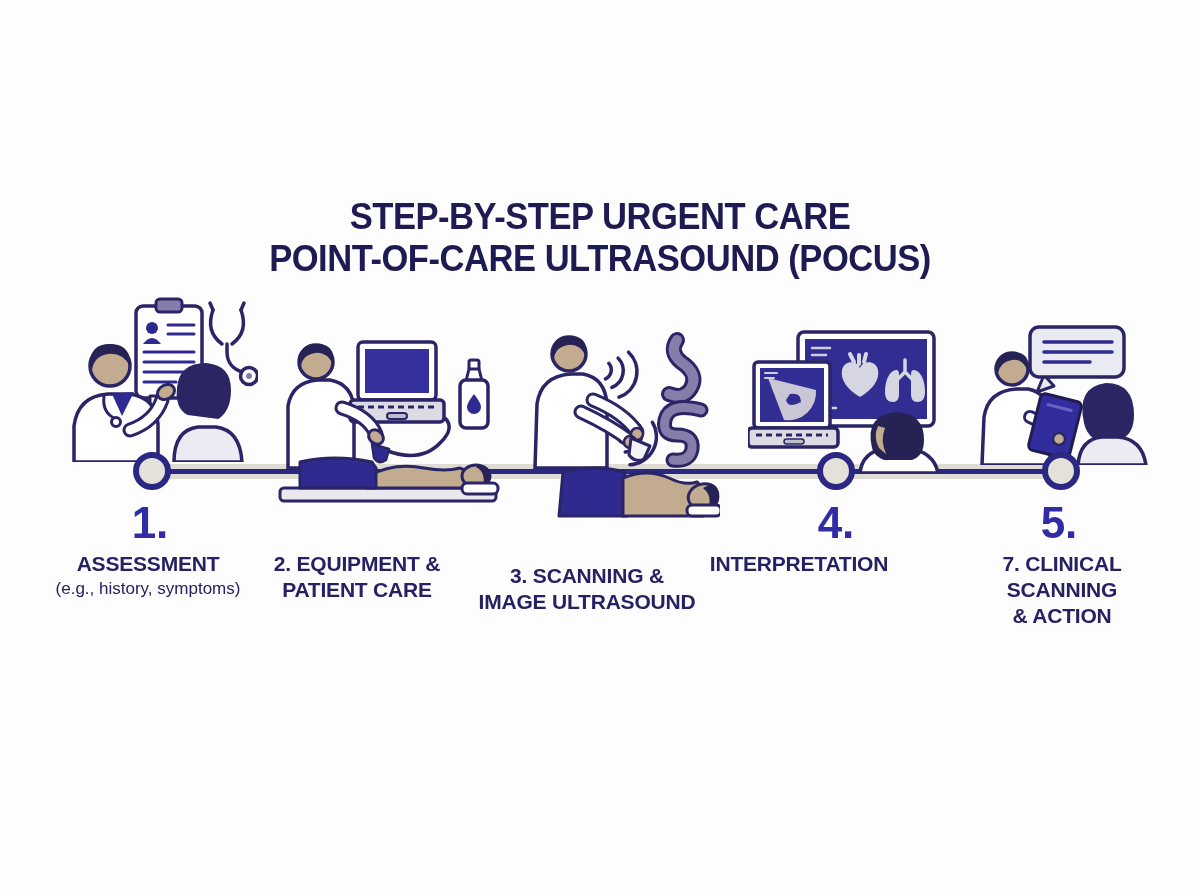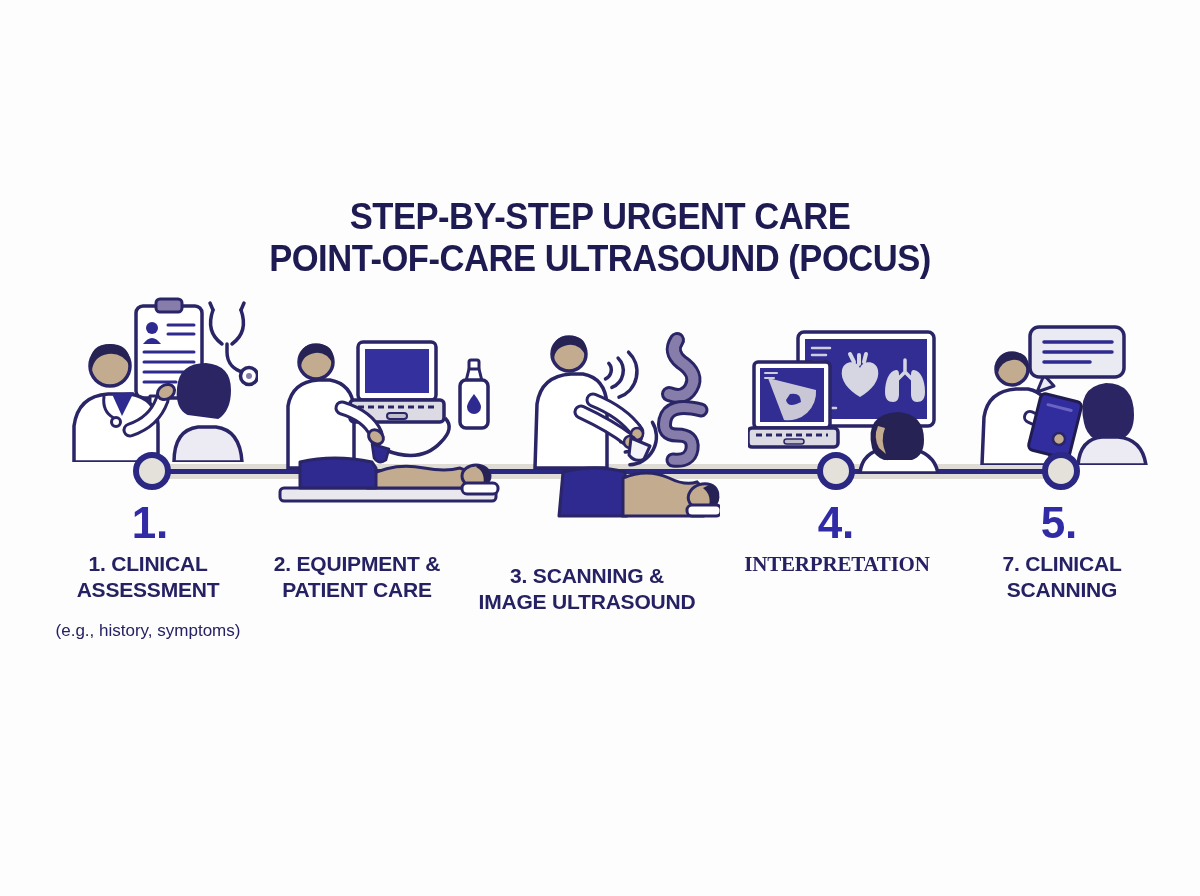--- a/index.html
+++ b/index.html
@@ -67,26 +67,26 @@
     position:absolute;top:551px;
     text-align:center;
     color:var(--label-text,#252162);
     font-size:21px;line-height:26px;font-weight:bold;
     letter-spacing:-0.2px;
     z-index:2;
   }
   .label-1{left:28px;width:240px;}
   .label-2{left:237px;width:240px;}
   .label-3{left:457px;width:260px;margin-top:12px;}
-  .label-4{left:717px;width:240px;font-family:Liberation Serif, serif;}
+  .label-4{left:679px;width:240px;}
   .label-5{left:962px;width:200px;}
   .sub{
     font-size:17px;font-weight:normal;line-height:24px;
     letter-spacing:0;
-    margin-top:16px;
+    margin-top:0;
   }
 </style>
 </head>
 <body>
 
 <div class="canvas">
 
   <div class="title">
     <div>STEP-BY-STEP URGENT CARE</div>
     <div>POINT-OF-CARE ULTRASOUND (POCUS)</div>
@@ -296,33 +296,33 @@
         <circle cx="87" cy="114" r="6" fill="#c2ab8e" stroke="#2a2566" stroke-width="2.5"></circle>
       </g>
     </svg>
   </div>
 
   <div class="bignum num-1">1.</div>
   <div class="bignum num-4">4.</div>
   <div class="bignum num-5">5.</div>
 
   <div class="steplabel label-1">
-    <div>1. CLINICAL</div>
     <div>ASSESSMENT</div>
     <div class="sub">(e.g., history, symptoms)</div>
   </div>
   <div class="steplabel label-2">
     <div>2. EQUIPMENT &amp;</div>
     <div>PATIENT CARE</div>
   </div>
   <div class="steplabel label-3">
     <div>3. SCANNING &amp;</div>
     <div>IMAGE ULTRASOUND</div>
   </div>
   <div class="steplabel label-4">
     <div>INTERPRETATION</div>
   </div>
   <div class="steplabel label-5">
     <div>7. CLINICAL</div>
     <div>SCANNING</div>
+    <div>&amp; ACTION</div>
   </div>
 
 </div>
 
 </body></html>

